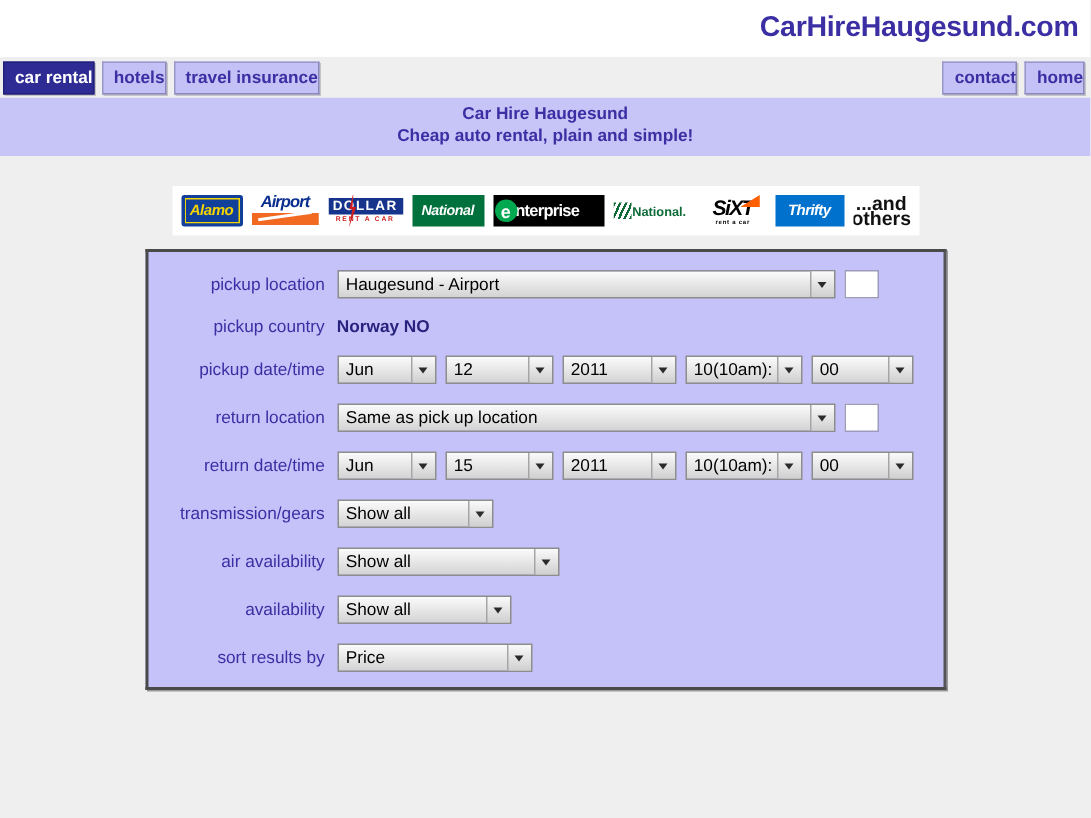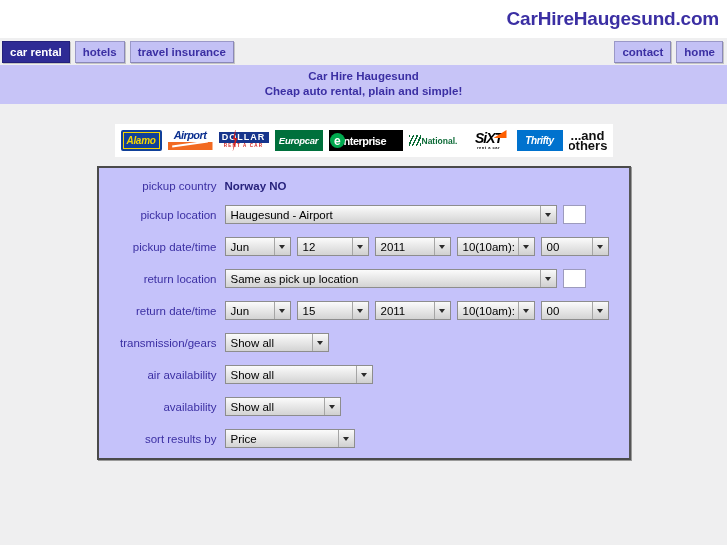--- a/index.html
+++ b/index.html
@@ -53,21 +53,21 @@
   .nav-left { display: flex; align-items: center; gap: 5px; }
   .nav-right { display: flex; align-items: center; gap: 5px; margin-left: auto; padding-right: 2px;}
   .navtab {
     font-size: 11.5px;
     font-weight: bold;
     color: #3b2fa3;
     background: #c3c1f5;
     border: 1px solid #9a98c7;
     border-right-color: #8a88b8;
     border-bottom-color: #8a88b8;
-    padding: 4px 7px 4px 7px;
+    padding: 4px 0 4px 7px;
     line-height: 12px;
     white-space: nowrap;
     cursor: pointer;
     box-shadow: 1px 1px 0 rgba(0,0,0,0.18);
   }
   .navtab.active {
     background: #2e2b95;
     color: #ffffff;
     border-color: #23207a;
   }
@@ -304,21 +304,21 @@
         <div class="b-top">Airport</div>
         <div class="b-bar"></div>
       </div>
 
       <div class="logo logo-dollar">
         <div class="d-bolt"></div>
         <div class="d-main">DOLLAR</div>
         <div class="d-sub">RENT A CAR</div>
       </div>
 
-      <div class="logo logo-europcar">Europcar</div>
+      <div class="logo logo-europcar">National</div>
 
       <div class="logo logo-enterprise">
         <div class="e-circle">e</div>
         <span>nterprise</span>
       </div>
 
       <div class="logo logo-national">
         <div class="n-lines"></div>
         <span>National.</span>
       </div>
@@ -335,38 +335,38 @@
         <div>...and</div>
         <div>others</div>
       </div>
     </div>
   </div>
 
   <div class="panel-wrap">
     <div class="panel">
 
       <div class="row">
-        <div class="lbl">pickup country</div>
-        <div class="ctrls">
-          <span class="static-val">Norway NO</span>
-        </div>
-      </div>
-
-      <div class="row">
         <div class="lbl">pickup location</div>
         <div class="ctrls">
           <div class="sel w-loc">
             <div class="txt">Haugesund - Airport</div>
             <div class="arrow"></div>
           </div>
           <div class="txtbox"></div>
         </div>
       </div>
 
       <div class="row">
+        <div class="lbl">pickup country</div>
+        <div class="ctrls">
+          <span class="static-val">Norway NO</span>
+        </div>
+      </div>
+
+      <div class="row">
         <div class="lbl">pickup date/time</div>
         <div class="ctrls">
           <div class="sel w-mon">
             <div class="txt">Jun</div>
             <div class="arrow"></div>
           </div>
           <div class="sel w-day">
             <div class="txt">12</div>
             <div class="arrow"></div>
           </div>

